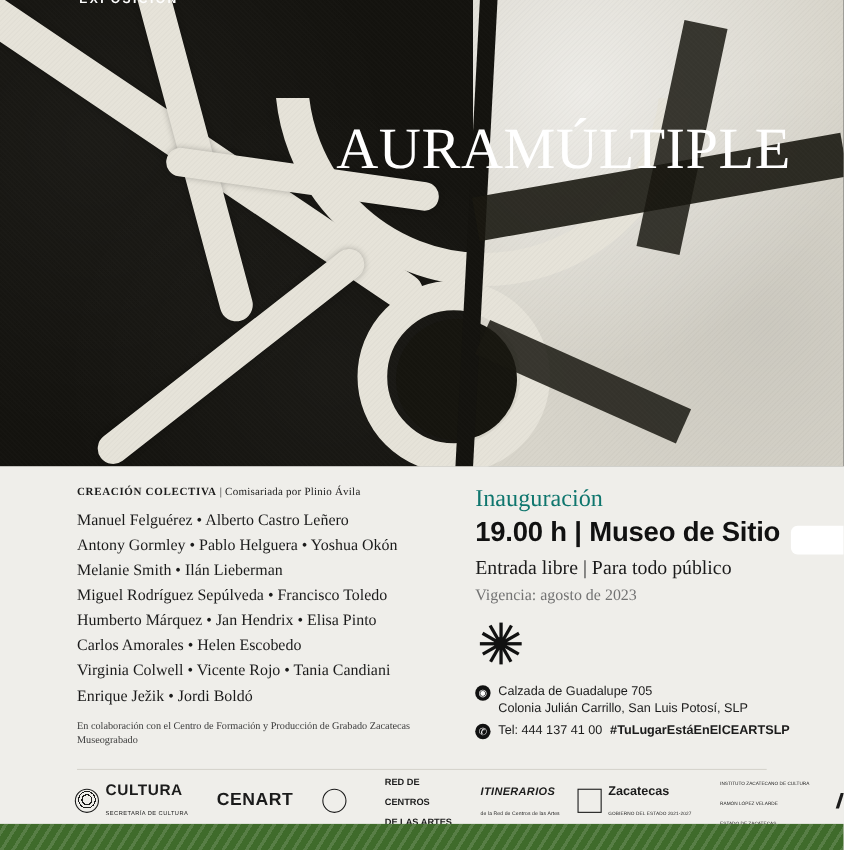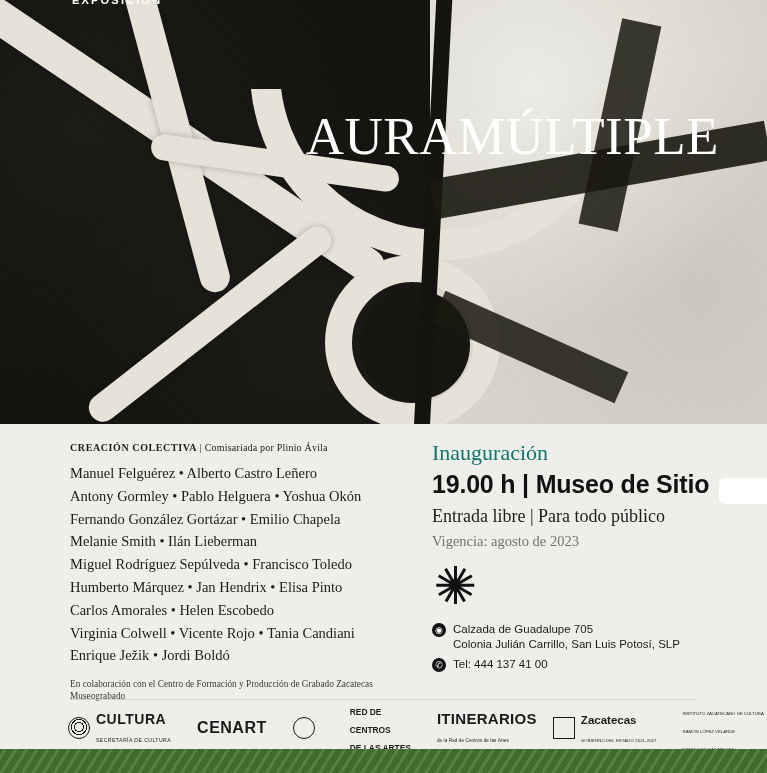--- a/index.html
+++ b/index.html
@@ -351,21 +351,21 @@
       radial-gradient(circle at 50% 45%, #efeeea 0 4px, #1b1b1b 4px 5px, #efeeea 5px 7px, #1b1b1b 7px 8px, #efeeea 8px 100%);
     border: 1px solid #1b1b1b;
     box-sizing: border-box;
   }
   .sp-cultura-l1 {
     font-weight: bold; font-size: 14px; letter-spacing: .5px; line-height: 13px;
   }
   .sp-cultura-l2 { font-size: 5.2px; letter-spacing: .4px; }
   .sp-cenart { font-weight: bold; font-size: 16px; letter-spacing: .5px; }
   .sp-red-l1 { font-weight: bold; font-size: 8.4px; line-height: 9px; padding-left: 29px; }
-  .sp-itin-l1 { font-weight: bold; font-size: 15px; letter-spacing: .3px; }
+  .sp-itin-l1 { font-weight: bold; font-size: 10px; letter-spacing: .3px; font-style: italic; }
   .sp-itin-l2 { font-size: 4.6px; letter-spacing: .1px; }
   .sp-zac-l1 { font-weight: bold; font-size: 11.5px; line-height: 11px; }
   .sp-zac-l2 { font-size: 4.3px; letter-spacing: .1px; }
   .sp-iz-l { font-size: 4.3px; line-height: 5.6px; }
   .sp-multi {
     font-size: 10.5px;
   }
   .sp-multi b { font-weight: bold; }
   .mark-sq {
     width: 20px; height: 20px;
@@ -450,21 +450,20 @@
 
     <div class="left-col">
       <div class="collective-head">
         <span class="bold">CREACIÓN COLECTIVA</span>
         <span class="sep">|</span>
         <span>Comisariada por Plinio Ávila</span>
       </div>
 
       <div class="artists-line">Manuel Felguérez • Alberto Castro Leñero</div>
       <div class="artists-line">Antony Gormley • Pablo Helguera • Yoshua Okón</div>
-      <div class="artists-line">Fernando González Gortázar • Emilio Chapela</div>
       <div class="artists-line">Melanie Smith • Ilán Lieberman</div>
       <div class="artists-line">Miguel Rodríguez Sepúlveda • Francisco Toledo</div>
       <div class="artists-line">Humberto Márquez • Jan Hendrix • Elisa Pinto</div>
       <div class="artists-line">Carlos Amorales • Helen Escobedo</div>
       <div class="artists-line">Virginia Colwell • Vicente Rojo • Tania Candiani</div>
       <div class="artists-line">Enrique Ježik • Jordi Boldó</div>
 
       <div class="collab">En colaboración con el Centro de Formación y Producción de Grabado Zacatecas Museograbado</div>
     </div>
 
@@ -490,20 +489,21 @@
         <span class="pin">◉</span>
         <span>
           <span>Calzada de Guadalupe 705</span><br>
           <span>Colonia Julián Carrillo, San Luis Potosí, SLP</span>
         </span>
       </div>
 
       <div class="contact-row">
         <span class="tel">✆</span>
         <span>Tel: 444 137 41 00</span>
+        <span class="hashtag">#TuLugarEstáEnElCEARTSLP</span>
       </div>
     </div>
 
     <div class="sponsor-rule"></div>
   </div>
 
   <div class="notch"></div>
 
   <div class="sponsors">
 

